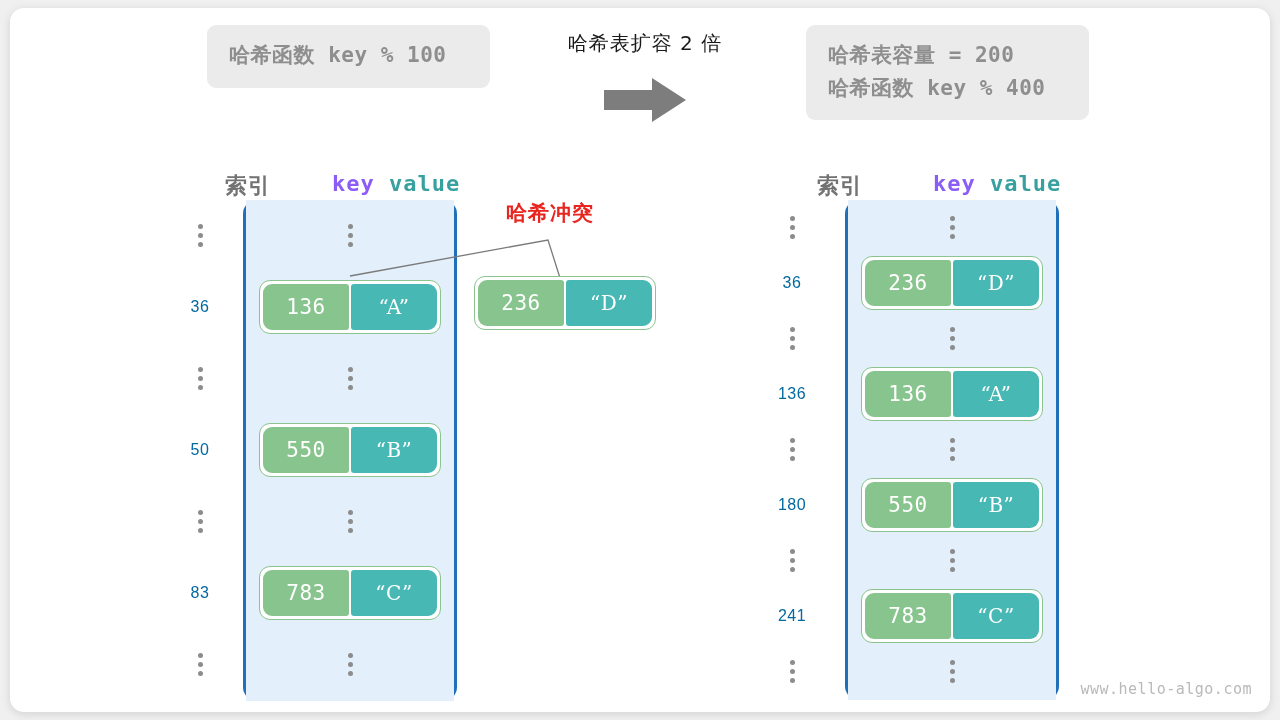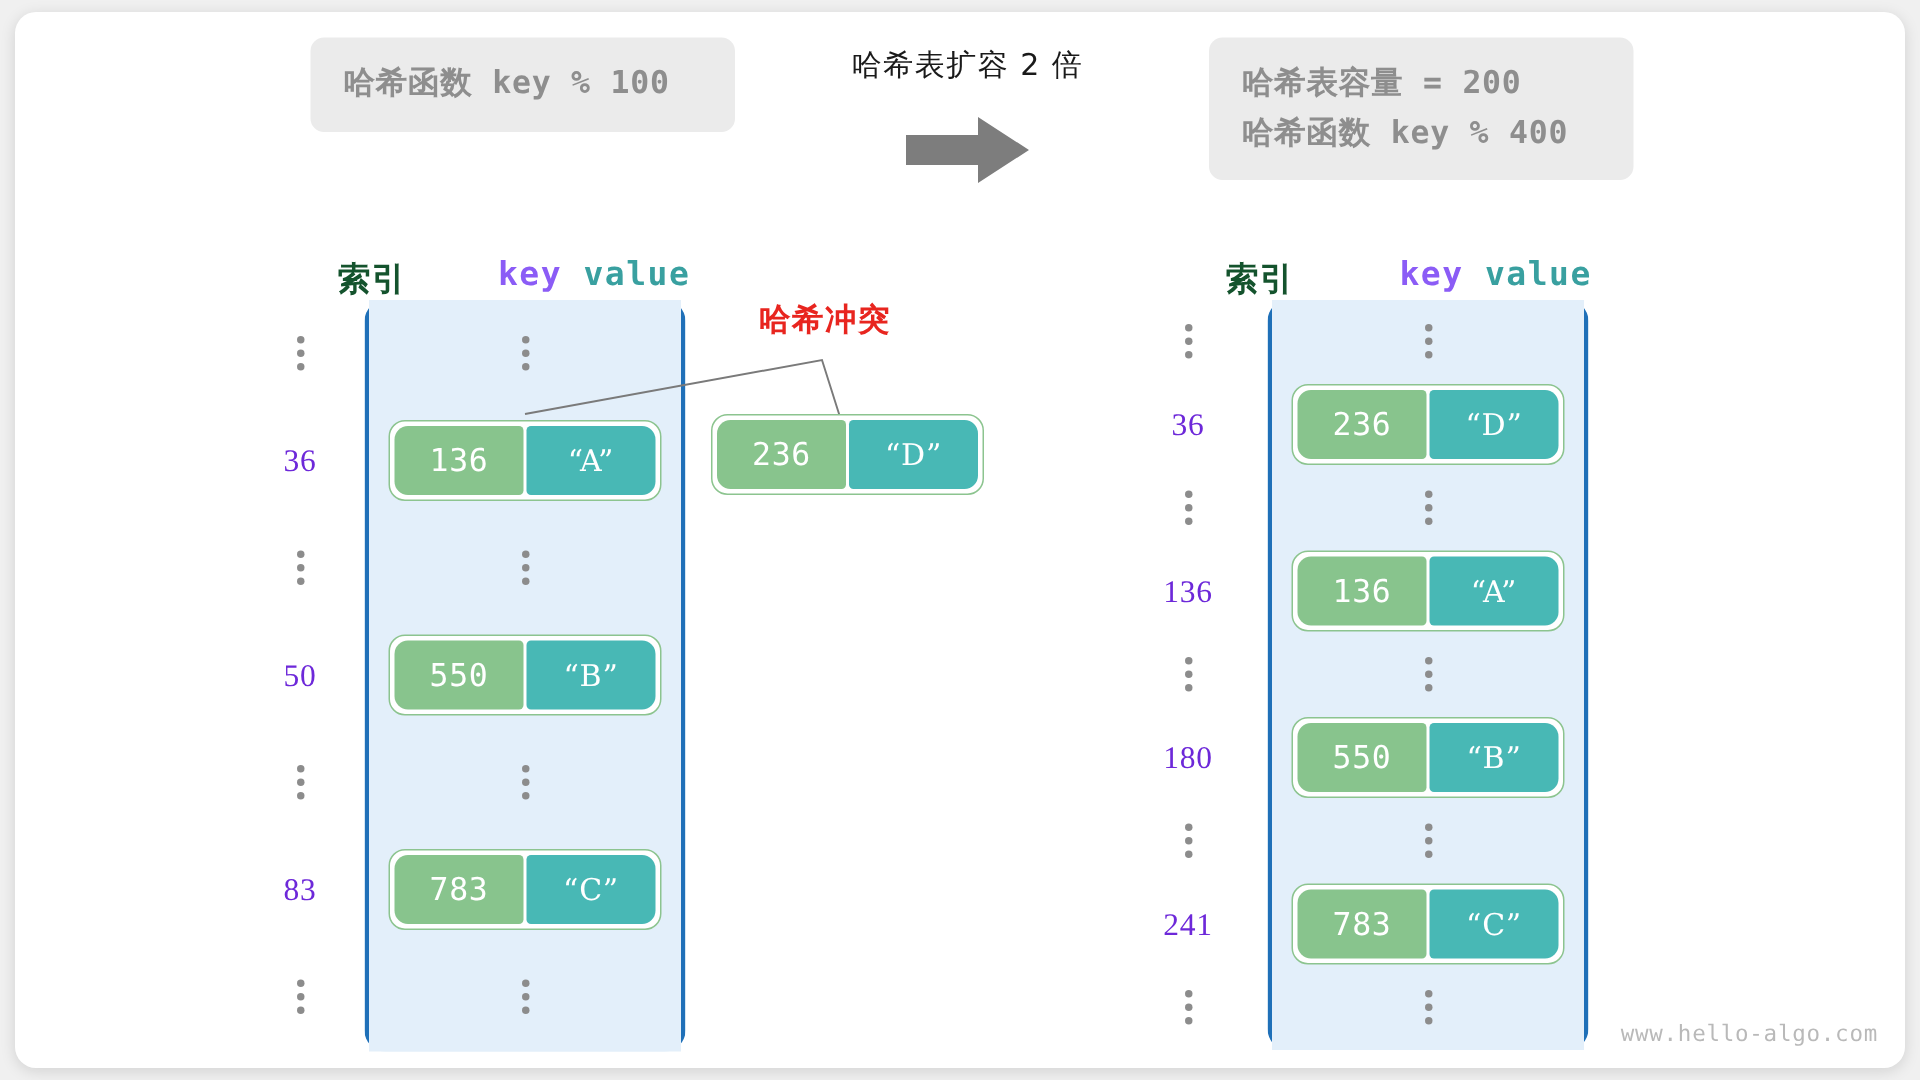--- a/index.html
+++ b/index.html
@@ -72,36 +72,36 @@
 
   
   .col-head {
     position: absolute;
     font-family: "DejaVu Sans Mono", "Liberation Mono", monospace;
     font-size: 22px;
     font-weight: bold;
     white-space: pre;
     letter-spacing: 1px;
   }
-  .col-head .idx  { color: #14532d; font-family: "DejaVu Sans","Liberation Sans",sans-serif; }
+  .col-head .idx  { color: #737373; font-family: "DejaVu Sans","Liberation Sans",sans-serif; }
   .col-head .k    { color: #8b5cf6; }
   .col-head .v    { color: #39a0a0; }
 
   .index-col {
     position: absolute;
     width: 64px;
     text-align: center;
   }
   .idx-cell {
     display: flex;
     align-items: center;
     justify-content: center;
-    font-family: Liberation Serif, serif;
-    font-size: 21px;
-    color: #6d28d9;
+    font-family: Liberation Sans, sans-serif;
+    font-size: 16px;
+    color: #0369a1;
     letter-spacing: 0.5px;
   }
 
   .bucket-col {
     position: absolute;
     background: #e3effa;
     box-sizing: border-box;
   }
   
   .bucket-col .bracket {

